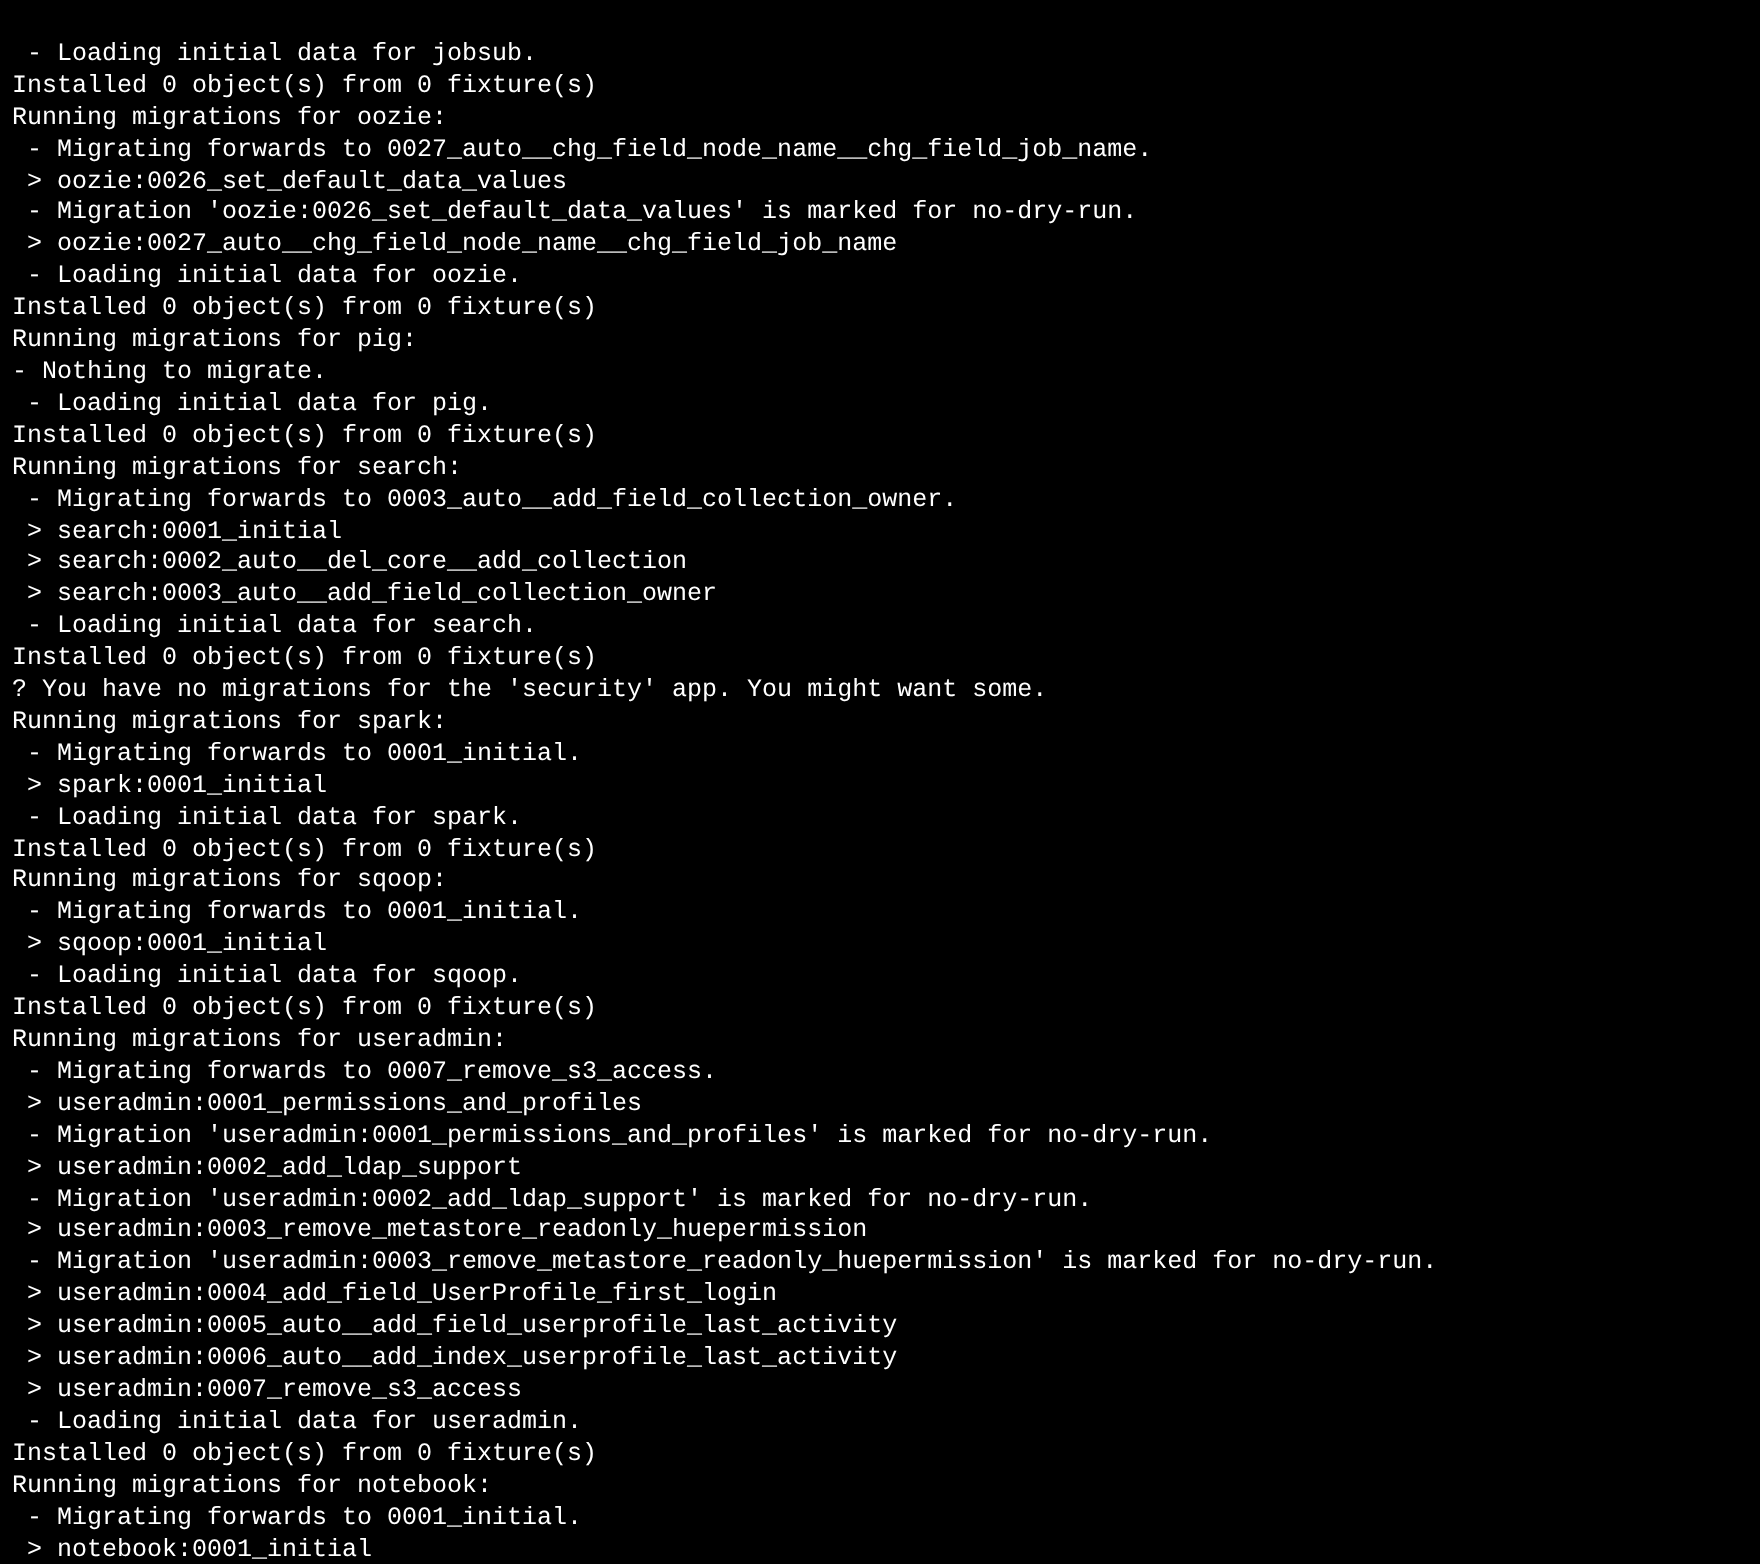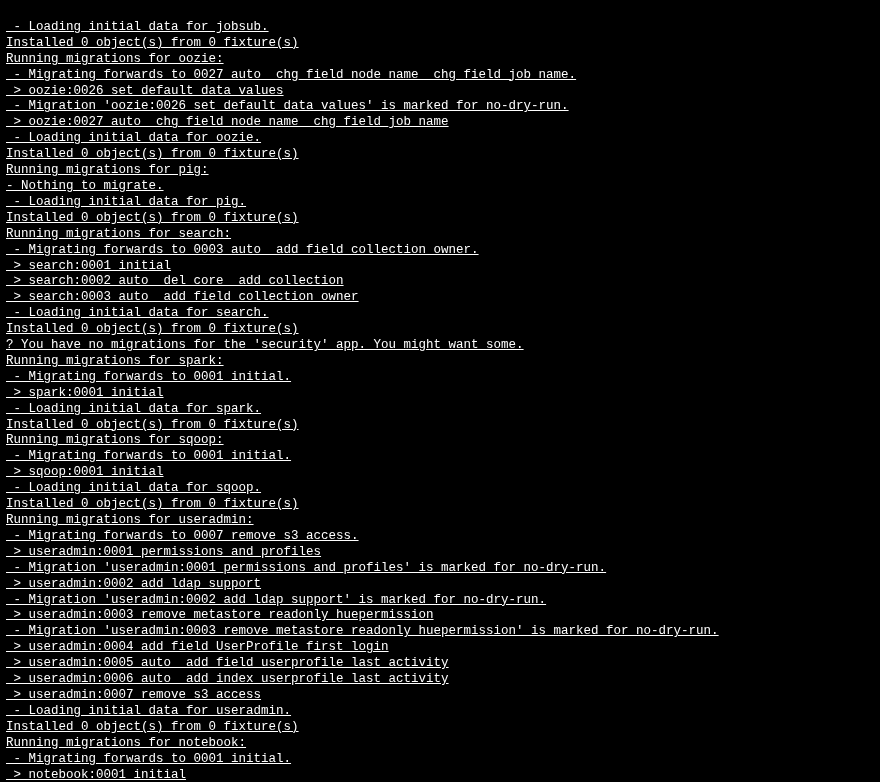--- a/index.html
+++ b/index.html
@@ -10,19 +10,19 @@
       color: #ffffff;
       font-family: "Consolas", "Monaco", "Courier New", monospace;
       font-size: 12.5px;
       line-height: 15.9px;
       overflow: hidden;
     }
     .terminal {
       padding: 4px 6px;
       white-space: pre;
     }
-    .line { display: block; text-decoration: underline; }
+    .line { display: block; }
   </style>
 </head>
 <body>
 
 <div class="terminal">
 <div id="lines-container"><span class="line"> - Loading initial data for jobsub.</span><span class="line">Installed 0 object(s) from 0 fixture(s)</span><span class="line">Running migrations for oozie:</span><span class="line"> - Migrating forwards to 0027_auto__chg_field_node_name__chg_field_job_name.</span><span class="line"> &gt; oozie:0026_set_default_data_values</span><span class="line"> - Migration 'oozie:0026_set_default_data_values' is marked for no-dry-run.</span><span class="line"> &gt; oozie:0027_auto__chg_field_node_name__chg_field_job_name</span><span class="line"> - Loading initial data for oozie.</span><span class="line">Installed 0 object(s) from 0 fixture(s)</span><span class="line">Running migrations for pig:</span><span class="line">- Nothing to migrate.</span><span class="line"> - Loading initial data for pig.</span><span class="line">Installed 0 object(s) from 0 fixture(s)</span><span class="line">Running migrations for search:</span><span class="line"> - Migrating forwards to 0003_auto__add_field_collection_owner.</span><span class="line"> &gt; search:0001_initial</span><span class="line"> &gt; search:0002_auto__del_core__add_collection</span><span class="line"> &gt; search:0003_auto__add_field_collection_owner</span><span class="line"> - Loading initial data for search.</span><span class="line">Installed 0 object(s) from 0 fixture(s)</span><span class="line">? You have no migrations for the 'security' app. You might want some.</span><span class="line">Running migrations for spark:</span><span class="line"> - Migrating forwards to 0001_initial.</span><span class="line"> &gt; spark:0001_initial</span><span class="line"> - Loading initial data for spark.</span><span class="line">Installed 0 object(s) from 0 fixture(s)</span><span class="line">Running migrations for sqoop:</span><span class="line"> - Migrating forwards to 0001_initial.</span><span class="line"> &gt; sqoop:0001_initial</span><span class="line"> - Loading initial data for sqoop.</span><span class="line">Installed 0 object(s) from 0 fixture(s)</span><span class="line">Running migrations for useradmin:</span><span class="line"> - Migrating forwards to 0007_remove_s3_access.</span><span class="line"> &gt; useradmin:0001_permissions_and_profiles</span><span class="line"> - Migration 'useradmin:0001_permissions_and_profiles' is marked for no-dry-run.</span><span class="line"> &gt; useradmin:0002_add_ldap_support</span><span class="line"> - Migration 'useradmin:0002_add_ldap_support' is marked for no-dry-run.</span><span class="line"> &gt; useradmin:0003_remove_metastore_readonly_huepermission</span><span class="line"> - Migration 'useradmin:0003_remove_metastore_readonly_huepermission' is marked for no-dry-run.</span><span class="line"> &gt; useradmin:0004_add_field_UserProfile_first_login</span><span class="line"> &gt; useradmin:0005_auto__add_field_userprofile_last_activity</span><span class="line"> &gt; useradmin:0006_auto__add_index_userprofile_last_activity</span><span class="line"> &gt; useradmin:0007_remove_s3_access</span><span class="line"> - Loading initial data for useradmin.</span><span class="line">Installed 0 object(s) from 0 fixture(s)</span><span class="line">Running migrations for notebook:</span><span class="line"> - Migrating forwards to 0001_initial.</span><span class="line"> &gt; notebook:0001_initial</span></div></div>
 
 </body></html>

